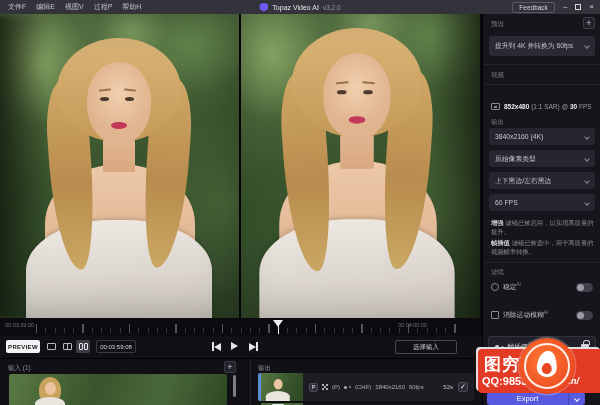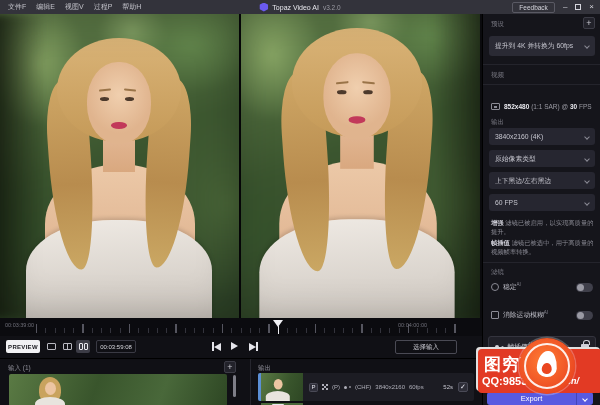--- a/index.html
+++ b/index.html
@@ -85,21 +85,21 @@
   .f-icon { width:8px; height:8px; border:1px solid #8a8a94; border-radius:50%; position:relative; }
   .f-icon.square { border-radius:1px; }
   .interp-box { position:absolute; left:5px; top:322px; width:108px; height:22px; background:#202028; border:1px solid #34343e;
     border-radius:3px; display:flex; align-items:center; gap:4px; padding:0 6px; font-size:6.8px; color:#d5d5dd; }
   .dots-icon { display:flex; gap:1.5px; align-items:center; }
   .dots-icon i { width:4px; height:4px; border-radius:50%; background:#d5d5dd; display:block; }
   .dots-icon i + i { width:3px; height:3px; background:transparent; border:1px solid #d5d5dd; }
   .lock { margin-left:auto; width:8px; height:6px; background:#cfcfd8; border-radius:1px; position:relative; }
   .lock::before { content:""; position:absolute; left:1.5px; top:-4px; width:5px; height:4px; border:1.2px solid #cfcfd8;
     border-bottom:none; border-radius:3px 3px 0 0; }
-  .export-btn { position:absolute; left:4px; top:378px; width:106px; height:13px; background:#585ae0; border-radius:3px;
+  .export-btn { position:absolute; left:4px; top:378px; width:98px; height:13px; background:#585ae0; border-radius:3px;
     display:flex; align-items:center; color:#fff; font-size:7.5px; }
   .export-label { flex:1; text-align:center; }
   .export-sep { width:1px; height:13px; background:#4345b8; }
   .export-chev { width:16px; display:flex; justify-content:center; }
   .export-chev .chev { border-color:#fff; }
 
   
   .timeline { position:absolute; left:0; top:318px; width:482px; height:18px; background:#0b0b0f; }
   .tc-small { position:absolute; font-size:5.5px; color:#6f6f79; top:4px; }
   .ruler { position:absolute; left:36px; top:2px; width:420px; height:13px;

